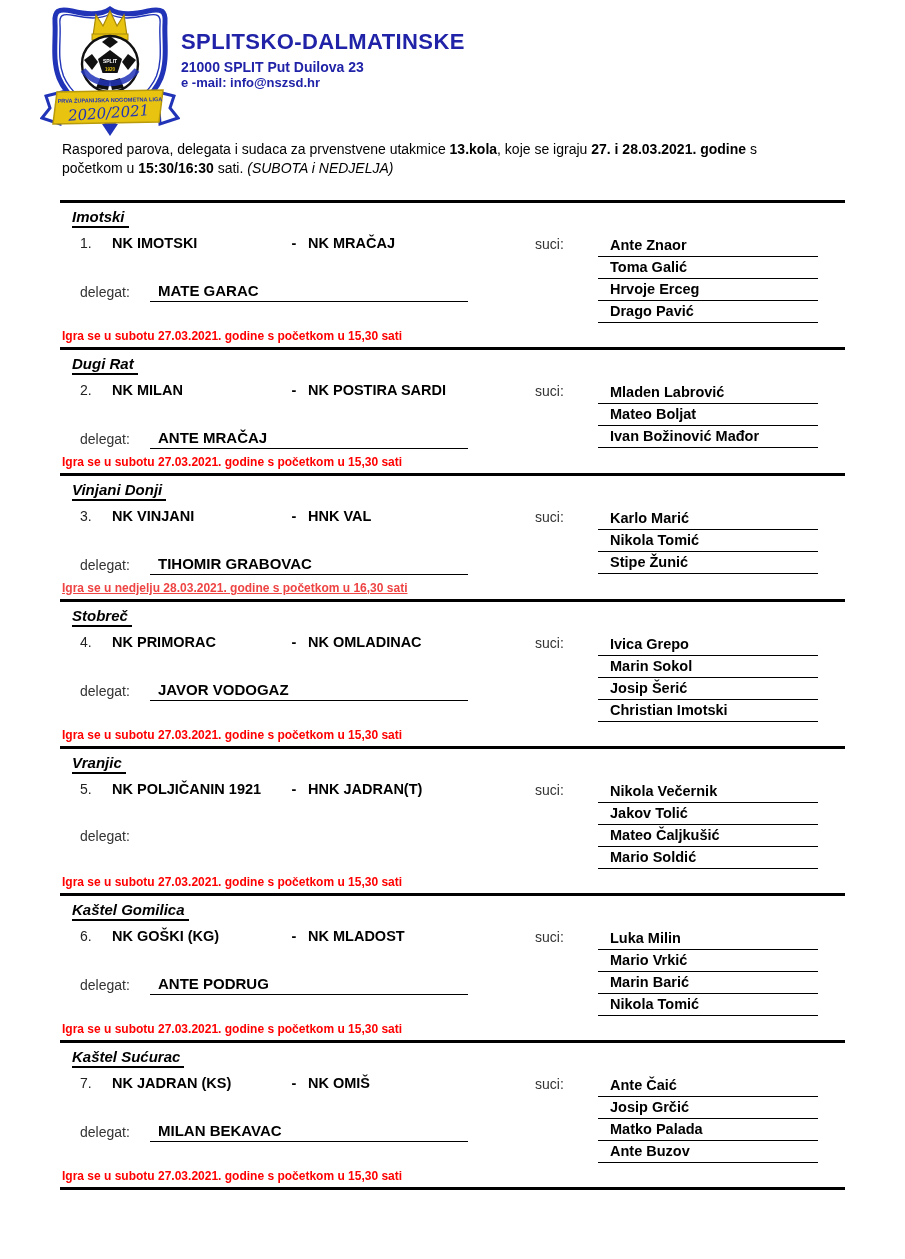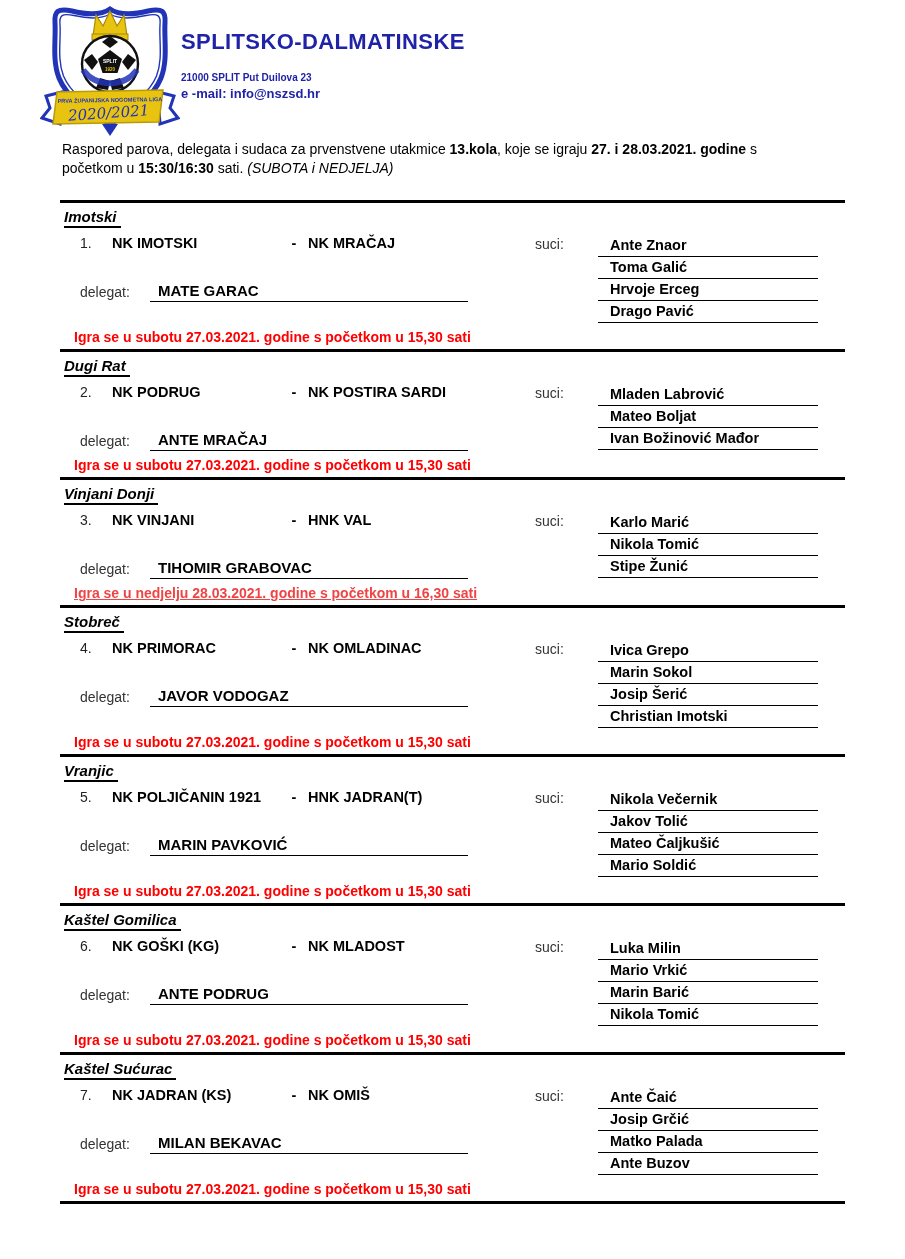--- a/index.html
+++ b/index.html
@@ -8,52 +8,52 @@
     width:905px; height:1259px; position:relative; overflow:hidden;
     font-family:"Liberation Sans", sans-serif; color:#000;
   }
   .page { position:relative; width:905px; height:1259px; }
 
   
   .header { position:relative; height:132px; }
   .logo { position:absolute; left:40px; top:2px; width:140px; height:138px; }
   .org-block { position:absolute; left:181px; top:28px; }
   .org-title { font-size:22px; font-weight:bold; color:#2023a7; letter-spacing:.4px; line-height:27px; }
-  .org-addr  { font-size:10px; font-weight:bold; color:#2023a7; line-height:16px; margin-top:15px; }
+  .org-addr  { font-size:14px; font-weight:bold; color:#2023a7; line-height:16px; margin-top:4px; }
   .org-mail  { font-size:13px; font-weight:bold; color:#2023a7; line-height:16px; }
 
   
   .intro { margin:8px 60px 0 62px; font-size:14px; line-height:19px; width:710px; }
   .b { font-weight:bold; }
   .i { font-style:italic; }
 
   
   .sections { margin:22px 60px 0 60px; }
   .top-rule { height:3px; background:#000; }
   .divider { height:3px; border-top:2px solid #000; border-bottom:1px solid #000; }
   .match-section { padding-top:5px; }
-  .venue { margin-left:4px; font-size:15px; font-weight:bold; font-style:italic;
+  .venue { margin-left:12px; font-size:15px; font-weight:bold; font-style:italic;
            display:inline-block; border-bottom:2px solid #000; padding:0 4px 0 0; line-height:18px; }
   .match-body { display:flex; margin-top:7px; }
   .left-col { width:475px; }
   .match-row { display:flex; align-items:baseline; font-size:14.5px; }
   .num { width:32px; margin-left:20px; font-size:14px; color:#222; }
   .home { font-weight:bold; width:168px; }
   .dash { font-weight:bold; width:28px; text-align:center; }
   .away { font-weight:bold; }
   .delegate-row { margin-top:31px; display:flex; align-items:center; }
   .delegate-label { margin-left:20px; width:70px; font-size:14px; color:#333; }
   .delegate-name { font-size:15px; font-weight:bold; width:318px;
                    border-bottom:1px solid #000; padding:0 0 2px 8px; }
   .right-col { display:flex; }
   .suci-label { width:63px; font-size:14px; color:#333; padding-top:1px; }
   .ref-names { width:220px; }
   .ref-name { font-size:14.5px; font-weight:bold; border-bottom:1px solid #000;
               padding:1px 0 2px 12px; height:22px; line-height:19px; }
-  .note { margin-top:6px; margin-left:14px; font-size:14px; font-weight:bold; padding-bottom:4px; }
+  .note { margin-top:6px; margin-left:2px; font-size:12px; font-weight:bold; padding-bottom:4px; }
   .note-red { color:#ff0000; }
   .note-blue { color:#ef4444; }
   .note-underline { text-decoration:underline; }
 </style>
 </head>
 <body>
 
 <div class="page">
 
   <div class="header">
@@ -130,21 +130,21 @@
     </section>
 
     <section class="match-section">
       <div>
         <span class="venue">Dugi Rat</span>
       </div>
       <div class="match-body">
         <div class="left-col">
           <div class="match-row">
             <span class="num">2.</span>
-            <span class="home">NK PODRUG</span>
+            <span class="home">NK MILAN</span>
             <span class="dash">-</span>
             <span class="away">NK POSTIRA SARDI</span>
           </div>
           <div class="delegate-row">
             <span class="delegate-label">delegat:</span>
             <span class="delegate-name">ANTE MRAČAJ</span>
           </div>
         </div>
         <div class="right-col">
           <span class="suci-label">suci:</span>
@@ -227,21 +227,20 @@
       <div class="match-body">
         <div class="left-col">
           <div class="match-row">
             <span class="num">5.</span>
             <span class="home">NK POLJIČANIN 1921</span>
             <span class="dash">-</span>
             <span class="away">HNK JADRAN(T)</span>
           </div>
           <div class="delegate-row">
             <span class="delegate-label">delegat:</span>
-            <span class="delegate-name">MARIN PAVKOVIĆ</span>
           </div>
         </div>
         <div class="right-col">
           <span class="suci-label">suci:</span>
           <div class="ref-names">
                 <div class="ref-name">Nikola Večernik</div>
                 <div class="ref-name">Jakov Tolić</div>
                 <div class="ref-name">Mateo Čaljkušić</div>
                 <div class="ref-name">Mario Soldić</div>
               </div>

